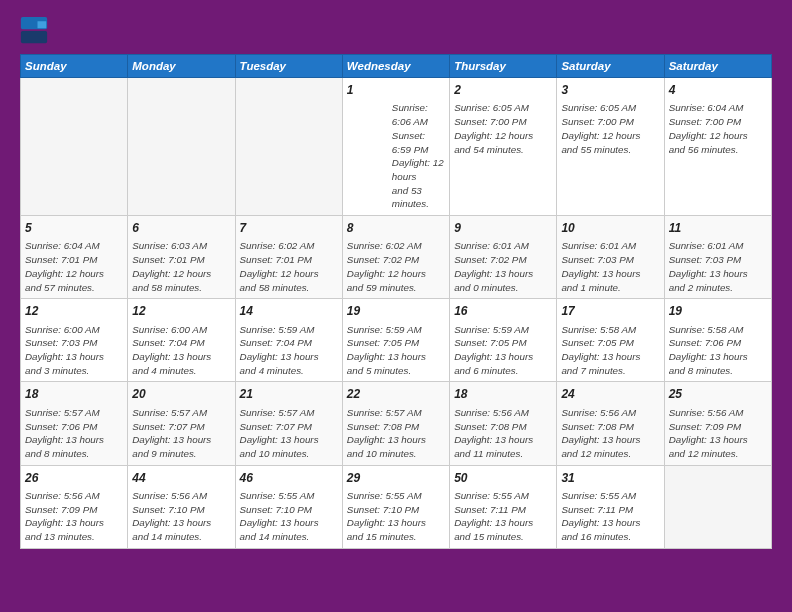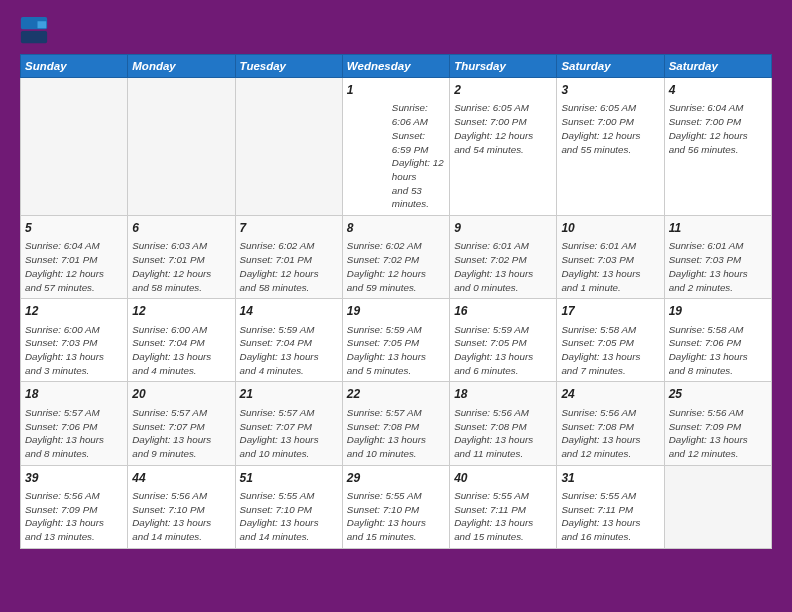--- a/index.html
+++ b/index.html
@@ -313,49 +313,49 @@
           <td>
             <span class="day-num">25</span>
             <div class="day-info" style="white-space: pre-line;">Sunrise: 5:56 AM
 Sunset: 7:09 PM
 Daylight: 13 hours
 and 12 minutes.</div>
           </td>
         </tr>
         <tr>
           <td>
-            <span class="day-num">39</span>
+            <span class="day-num">26</span>
             <div class="day-info" style="white-space: pre-line;">Sunrise: 5:56 AM
 Sunset: 7:09 PM
 Daylight: 13 hours
 and 13 minutes.</div>
           </td>
           <td>
             <span class="day-num">44</span>
             <div class="day-info" style="white-space: pre-line;">Sunrise: 5:56 AM
 Sunset: 7:10 PM
 Daylight: 13 hours
 and 14 minutes.</div>
           </td>
           <td>
-            <span class="day-num">51</span>
+            <span class="day-num">46</span>
             <div class="day-info" style="white-space: pre-line;">Sunrise: 5:55 AM
 Sunset: 7:10 PM
 Daylight: 13 hours
 and 14 minutes.</div>
           </td>
           <td>
             <span class="day-num">29</span>
             <div class="day-info" style="white-space: pre-line;">Sunrise: 5:55 AM
 Sunset: 7:10 PM
 Daylight: 13 hours
 and 15 minutes.</div>
           </td>
           <td>
-            <span class="day-num">40</span>
+            <span class="day-num">50</span>
             <div class="day-info" style="white-space: pre-line;">Sunrise: 5:55 AM
 Sunset: 7:11 PM
 Daylight: 13 hours
 and 15 minutes.</div>
           </td>
           <td>
             <span class="day-num">31</span>
             <div class="day-info" style="white-space: pre-line;">Sunrise: 5:55 AM
 Sunset: 7:11 PM
 Daylight: 13 hours

